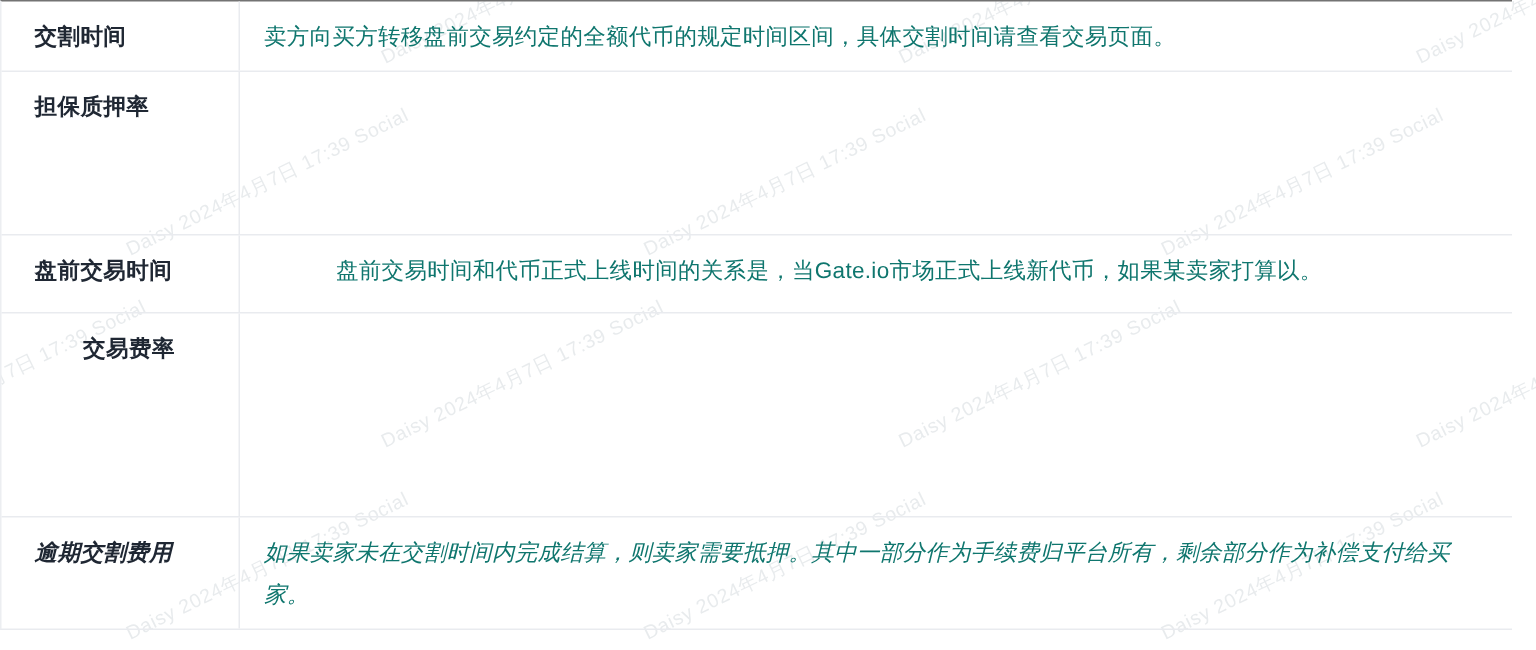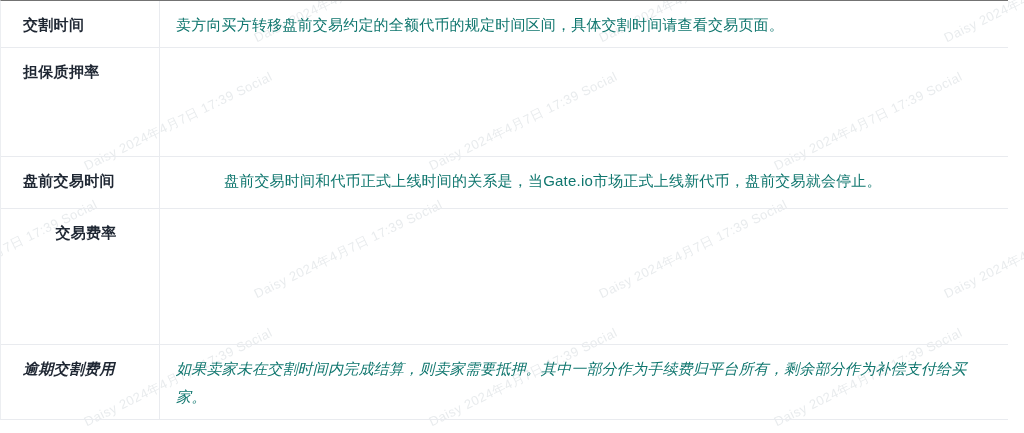--- a/index.html
+++ b/index.html
@@ -110,21 +110,21 @@
     </div>
     <div class="cell desc-cell">
         </div>
   </div>
 
   <div class="row">
     <div class="cell term-cell">
       <span class="term">盘前交易时间</span>
     </div>
     <div class="cell desc-cell">
-          <p>盘前交易时间和代币正式上线时间的关系是，当Gate.io市场正式上线新代币，盘前交易就会停止。</p>
+          <p>盘前交易时间和代币正式上线时间的关系是，当Gate.io市场正式上线新代币，如果某卖家打算以。</p>
         </div>
   </div>
 
   <div class="row">
     <div class="cell term-cell">
       <span class="term">交易费率</span>
     </div>
   </div>
 
   <div class="row">

